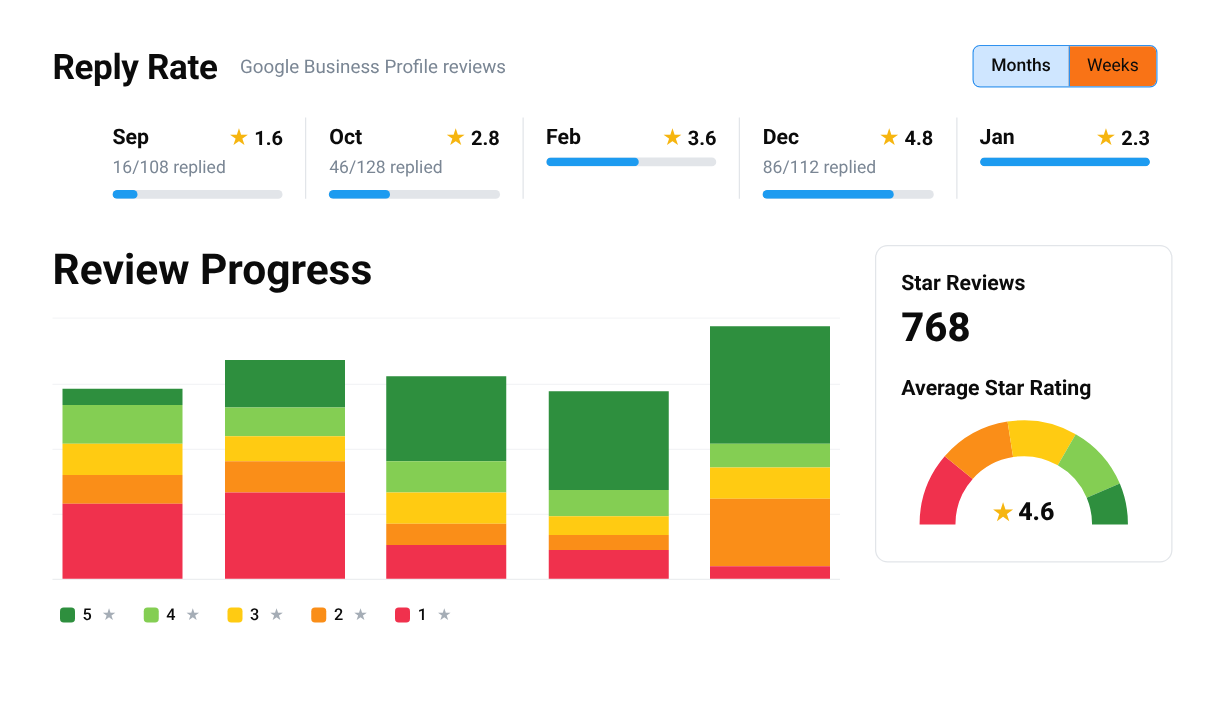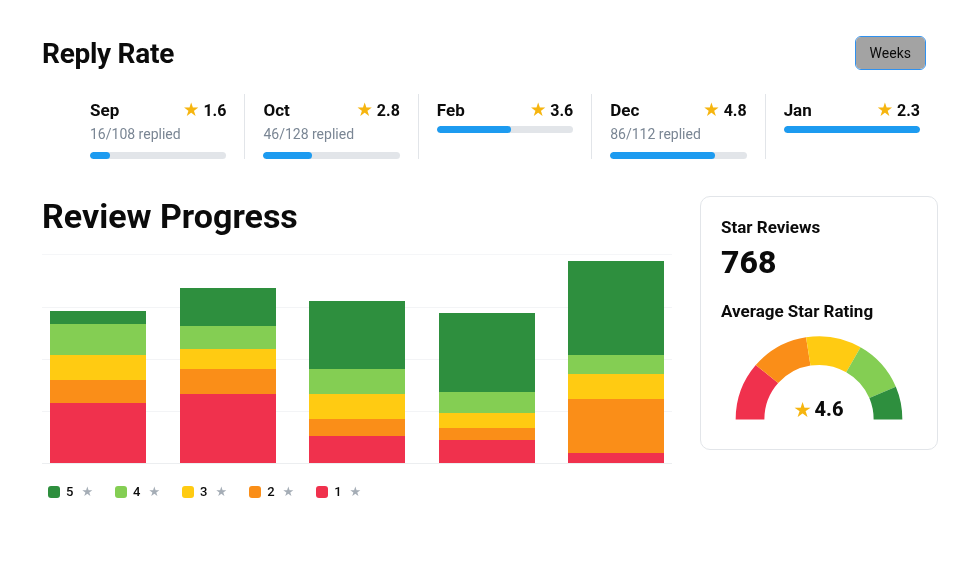--- a/index.html
+++ b/index.html
@@ -33,21 +33,21 @@
   .seg {
     display: inline-flex;
     border: 1.5px solid #2f91ef;
     border-radius: 6px;
     overflow: hidden;
     margin-right: 12px;
     height: 34px;
   }
   .seg button {
     border: none;
-    background: #a3a3a3;
+    background: #f97316;
     color: #0b0b0b;
     font-size: 14px;
     padding: 0 14px;
     cursor: pointer;
     font-family: inherit;
   }
   .seg button.active {
     background: #cfe6ff;
     color: #0b0b0b;
     font-weight: 500;
@@ -212,23 +212,25 @@
     font-weight: 800;
     color: #0b0b0b;
   }
   .gauge-center .star { font-size: 18px; margin-right: 4px; }
 </style>
 </head>
 <body>
 
 <div class="header-row">
   <div class="page-title">Reply Rate</div>
+  <div class="page-subtitle">Google Business Profile reviews</div>
   <div class="spacer"></div>
 
   <div class="seg">
+    <button class="active">Months</button>
     <button>Weeks</button>
   </div>
 
 </div>
 
 <div class="months" id="months">
     <div class="month-card">
       <div class="month-top">
         <span class="month-name">Sep</span>
         <span class="rating">

